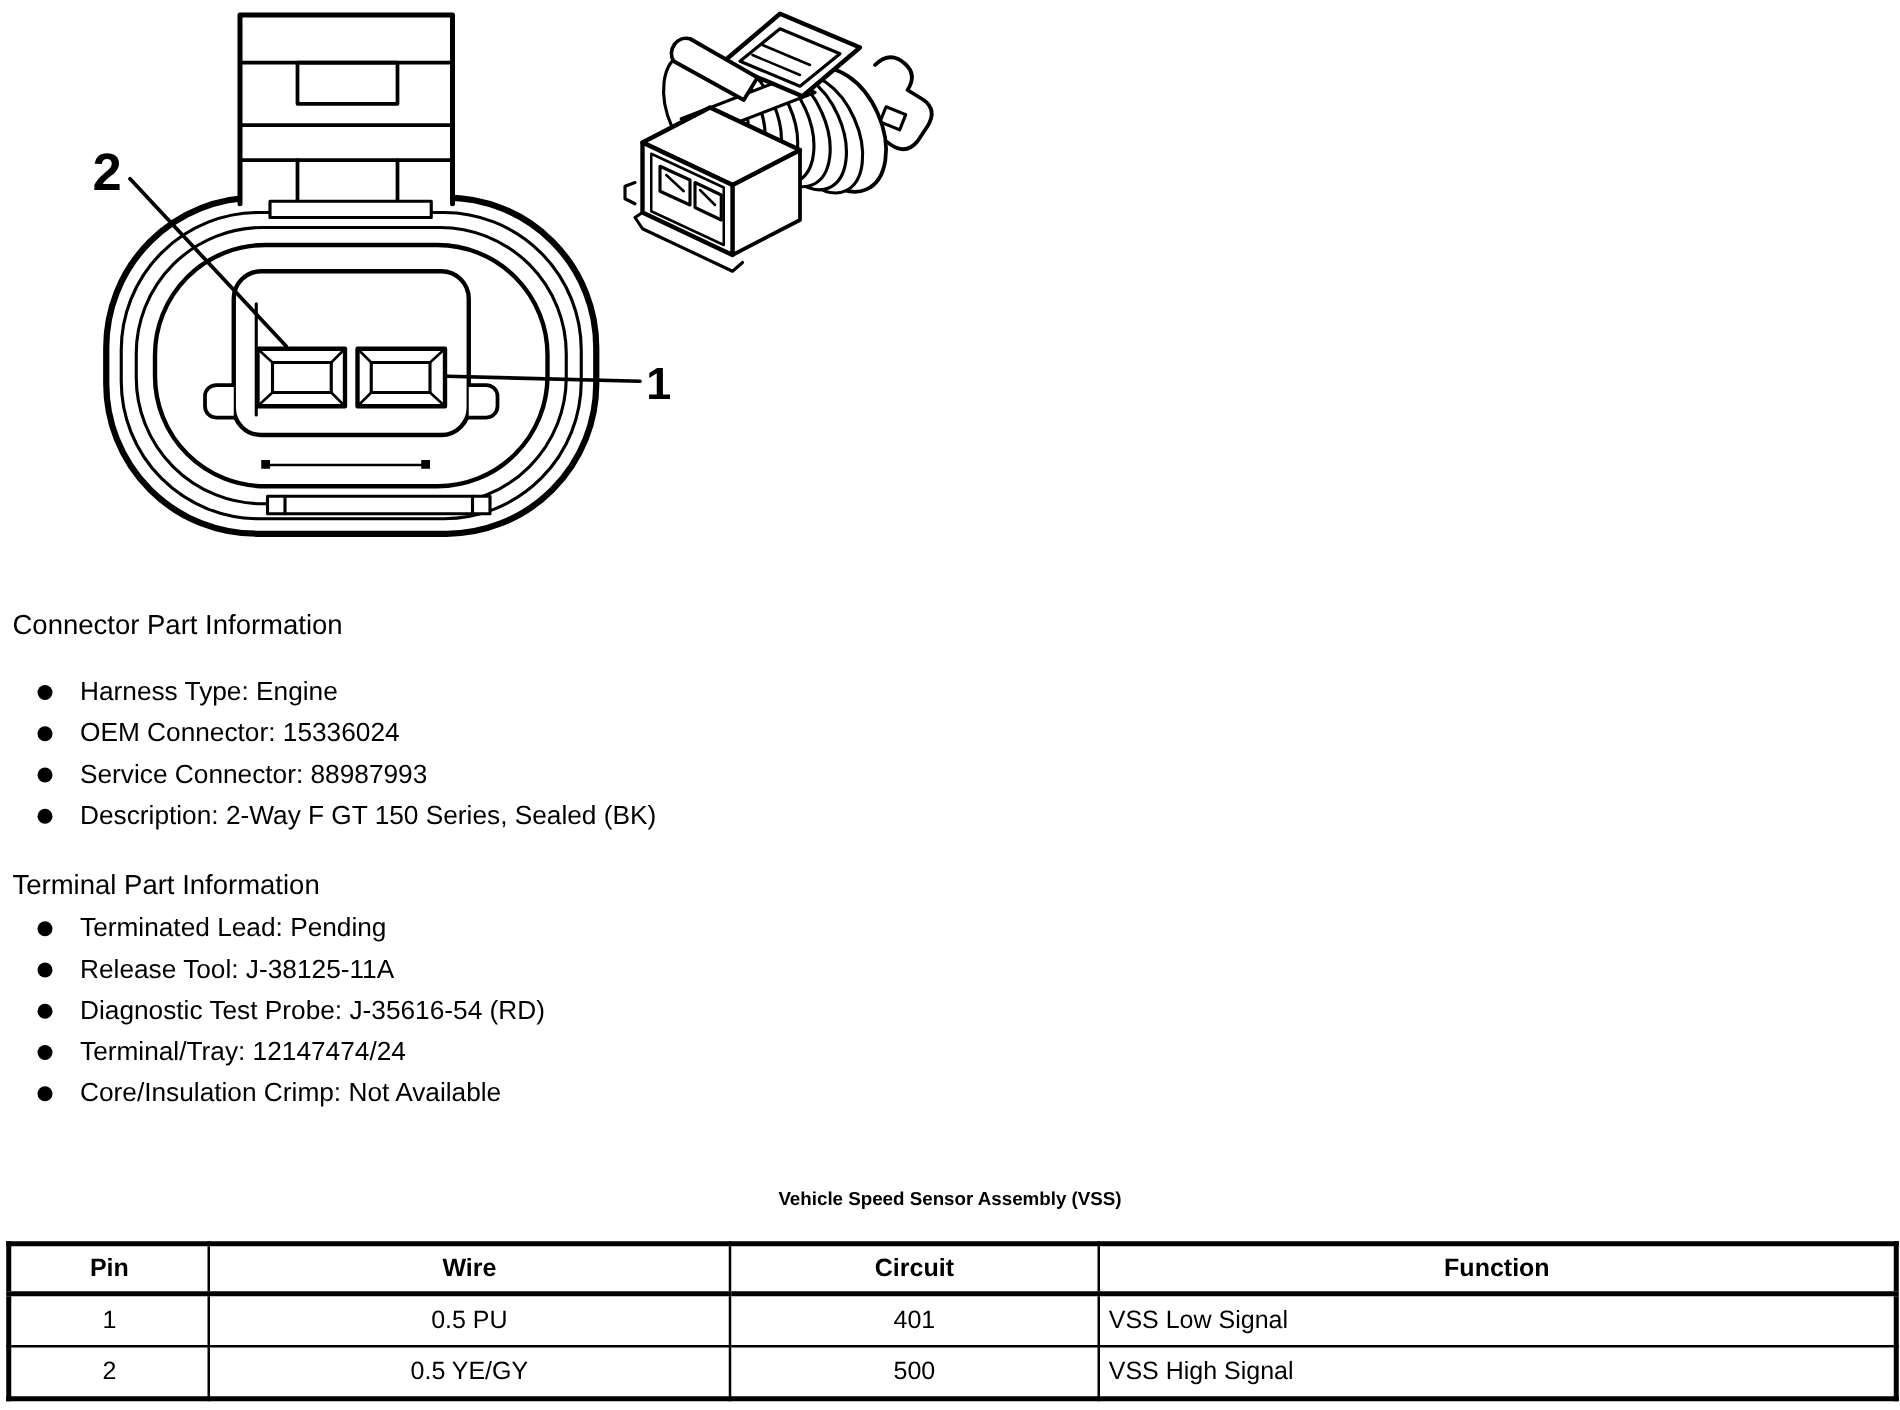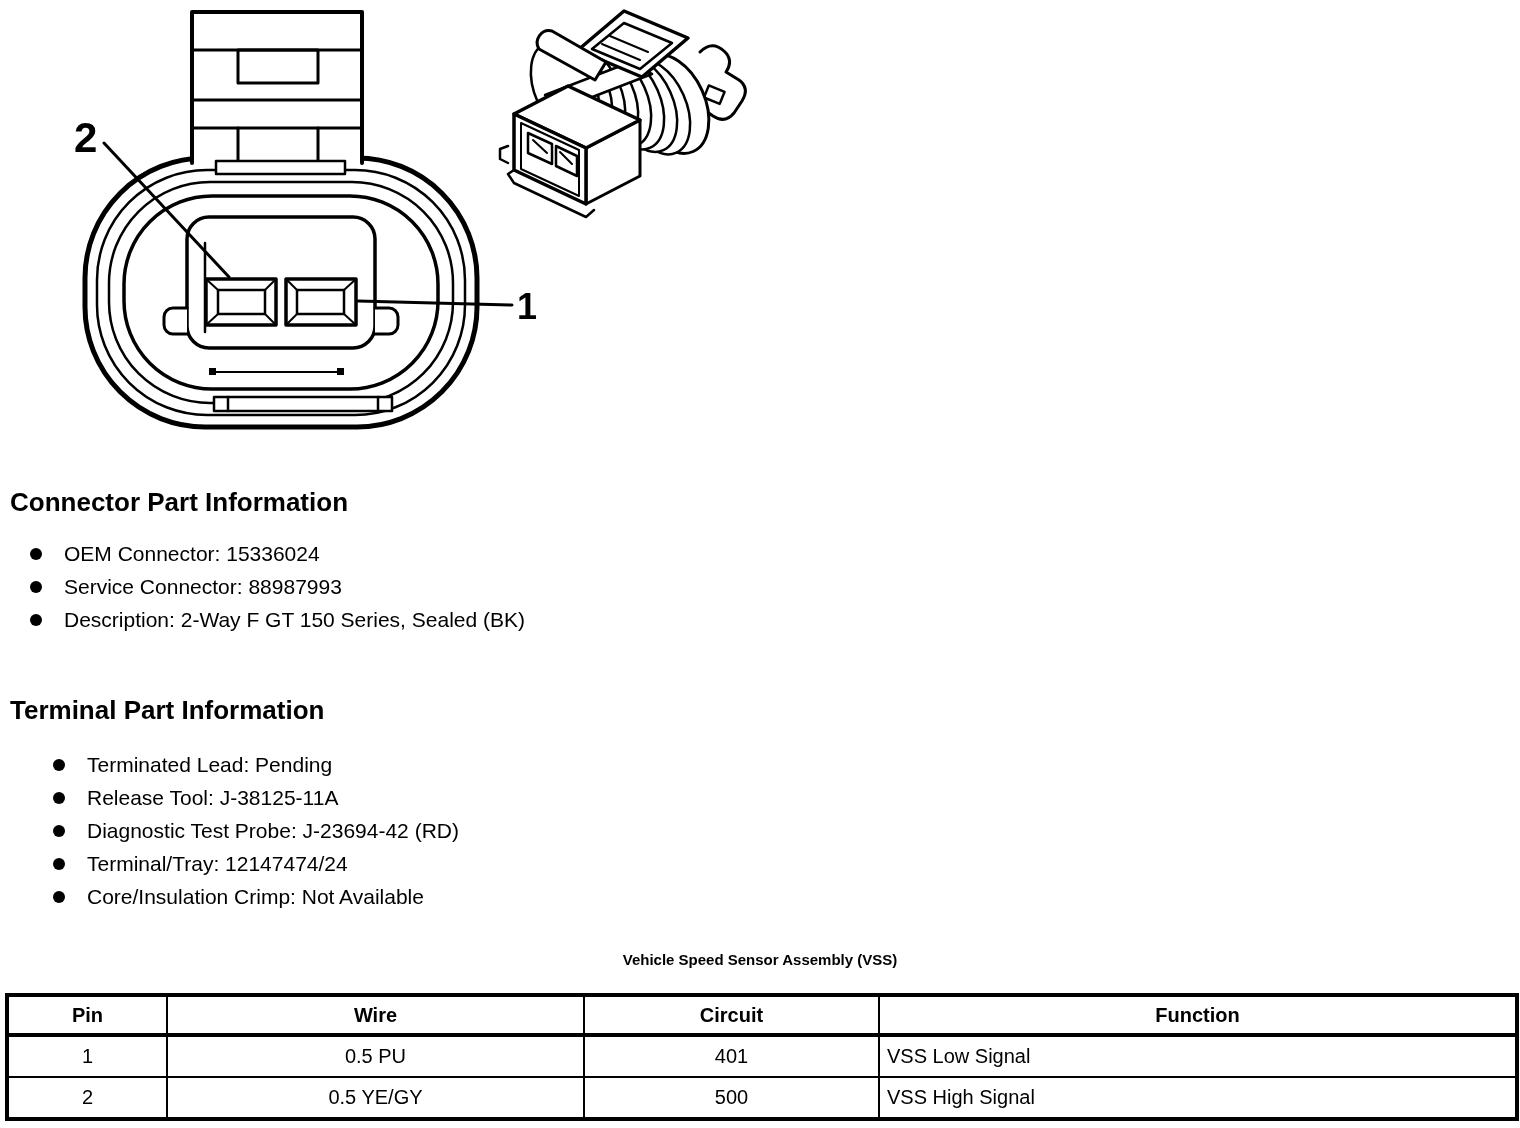--- a/index.html
+++ b/index.html
@@ -1,19 +1,19 @@
 <!DOCTYPE html>
 <html><head>
 <meta charset="utf-8">
 <style>
   html,body{margin:0;padding:0;background:#ffffff;}
   body{width:1520px;height:1128px;font-family:"Liberation Sans", sans-serif;color:#000;}
   .page{position:relative;width:1520px;height:1128px;background:#fff;overflow:hidden;}
   .diagram-svg{position:absolute;left:0;top:0;}
-  .sec-heading{position:absolute;left:10px;font-size:26px;font-weight:bold;white-space:nowrap;}
+  .sec-heading{position:absolute;left:10px;font-size:22px;font-weight:normal;white-space:nowrap;}
   .blist{position:absolute;left:0;}
   .bitem{display:flex;align-items:center;height:33px;font-size:21px;white-space:nowrap;}
   .dot{width:12px;height:12px;border-radius:50%;background:#000;margin-left:30px;margin-right:22px;flex:none;}
   .tbl-title{position:absolute;top:951px;left:0;width:100%;text-align:center;font-size:15px;font-weight:bold;}
   table.pin-table{position:absolute;left:5px;top:993px;width:1510px;border-collapse:collapse;table-layout:fixed;font-size:20px;border:4px solid #000;}
   table.pin-table th{border:2px solid #000;border-bottom:4px solid #000;font-weight:bold;height:36px;text-align:center;padding:0;}
   table.pin-table td{border:2px solid #000;height:39px;text-align:center;padding:0;}
   table.pin-table td.fn{text-align:left;padding-left:7px;}
   svg text{font-family:"Liberation Sans", sans-serif;}
 </style>
@@ -129,46 +129,50 @@
         <path d="M508,146 l-8,3 v10 l8,4" fill="#ffffff" stroke-width="2.5"></path>
       </g>
     </g>
   </svg>
 
   <div class="sec-heading" style="top:487px;">Connector Part Information</div>
 
   <div class="blist" style="top:537px;">
     <div class="bitem">
       <span class="dot"></span>
+      <span>Harness Type: Engine</span>
+    </div>
+    <div class="bitem">
+      <span class="dot"></span>
       <span>OEM Connector: 15336024</span>
     </div>
     <div class="bitem">
       <span class="dot"></span>
       <span>Service Connector: 88987993</span>
     </div>
     <div class="bitem">
       <span class="dot"></span>
       <span>Description: 2-Way F GT 150 Series, Sealed (BK)</span>
     </div>
   </div>
 
   <div class="sec-heading" style="top:695px;">Terminal Part Information</div>
 
-  <div class="blist" style="top:748px;padding-left:23px;">
+  <div class="blist" style="top:726px;">
     <div class="bitem">
       <span class="dot"></span>
       <span>Terminated Lead: Pending</span>
     </div>
     <div class="bitem">
       <span class="dot"></span>
       <span>Release Tool: J-38125-11A</span>
     </div>
     <div class="bitem">
       <span class="dot"></span>
-      <span>Diagnostic Test Probe: J-23694-42 (RD)</span>
+      <span>Diagnostic Test Probe: J-35616-54 (RD)</span>
     </div>
     <div class="bitem">
       <span class="dot"></span>
       <span>Terminal/Tray: 12147474/24</span>
     </div>
     <div class="bitem">
       <span class="dot"></span>
       <span>Core/Insulation Crimp: Not Available</span>
     </div>
   </div>

